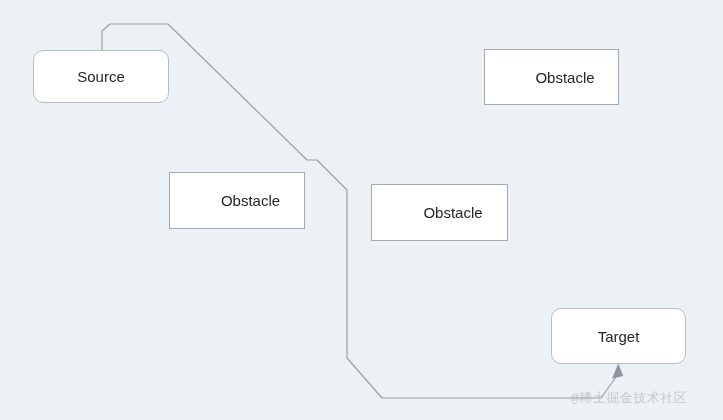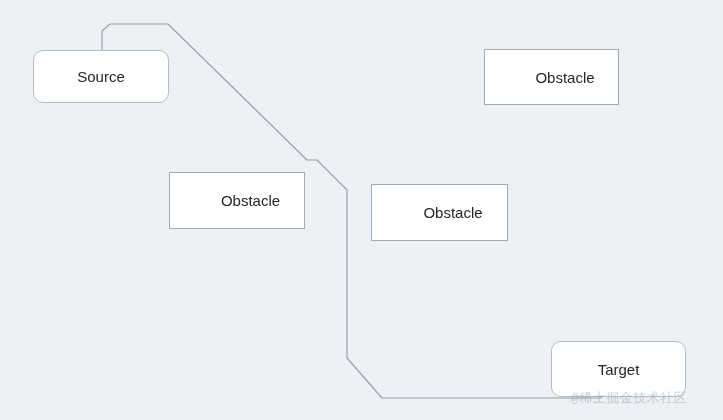--- a/index.html
+++ b/index.html
@@ -70,20 +70,20 @@
       </div>
       <div class="node rect" style="left: 484px; top: 49px; width: 135px; height: 56px;">
         <span class="label">Obstacle</span>
       </div>
       <div class="node rect" style="left: 169px; top: 172px; width: 136px; height: 57px;">
         <span class="label">Obstacle</span>
       </div>
       <div class="node rect" style="left: 371px; top: 184px; width: 137px; height: 57px;">
         <span class="label">Obstacle</span>
       </div>
-      <div class="node rounded" style="left: 551px; top: 308px; width: 135px; height: 56px; margin-top: 33px;">
+      <div class="node rounded" style="left: 551px; top: 308px; width: 135px; height: 56px;">
         <span class="label">Target</span>
       </div>
     </div>
 
   <div class="watermark" style="left: 571px; top: 389px;">@稀土掘金技术社区</div>
 
 </div>
 
 </body></html>

